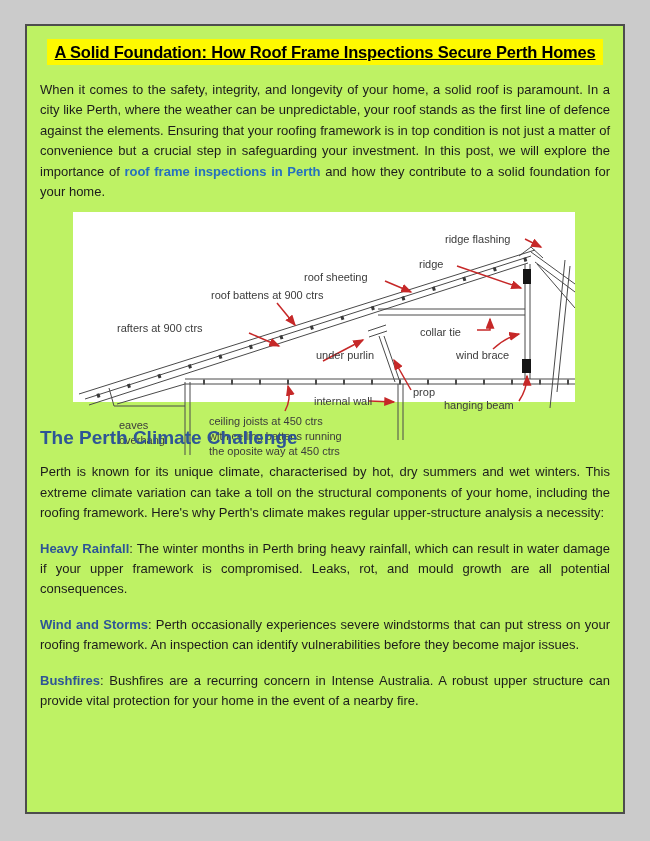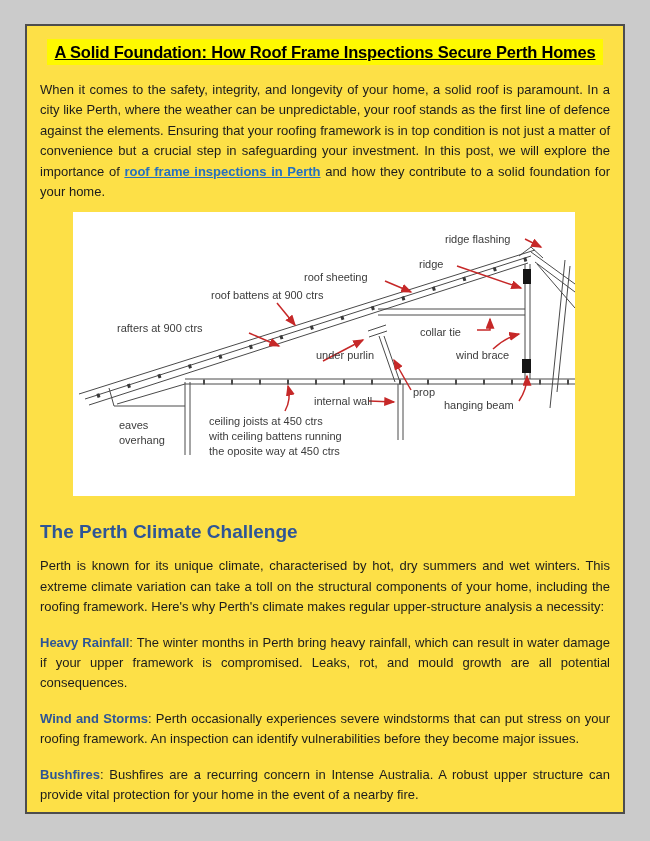--- a/index.html
+++ b/index.html
@@ -8,21 +8,21 @@
     background:#cbcbcb;
     font-family:"Liberation Sans","DejaVu Sans",sans-serif;
     position:relative;
     overflow:hidden;
   }
   .frame{
     position:absolute;left:25px;top:24px;
     width:600px;height:790px;
     box-sizing:border-box;
     border:2px solid #4d4d4d;
-    background:#fde047;
+    background:#bef264;
     padding:8px 13px 12px 13px;
   }
   .title-wrap{
     text-align:center;
     margin-top:5px;
   }
   .title-highlight{
     display:inline-block;
     background:#fef900;
     color:#000;
@@ -35,36 +35,35 @@
   p.body{
     font-size:13px;
     line-height:1.57;
     color:#1c1c1c;
     text-align:justify;
     margin:15px 0 0 0;
   }
   .doclink{
     color:#2570bf;
     font-weight:bold;
-    text-decoration:underline;
     cursor:pointer;
   }
   .lead{
     color:#2e5596;
     font-weight:bold;
   }
   h2.sec{
     color:#2e5596;
     font-weight:bold;
     font-size:19px;
     margin:25px 0 2px 0;
   }
   h2.sec + p.body{margin-top:13px;}
   .diagram-box{
-    width:502px;height:284px;
+    width:502px;height:190px;
     background:#ffffff;
     margin:10px 0 0 33px;
   }
   .diagram-box svg text{
     font-family:"Liberation Sans","DejaVu Sans",sans-serif;
     font-size:11px;
     fill:#3b3b3b;
   }
 </style>
 </head>

